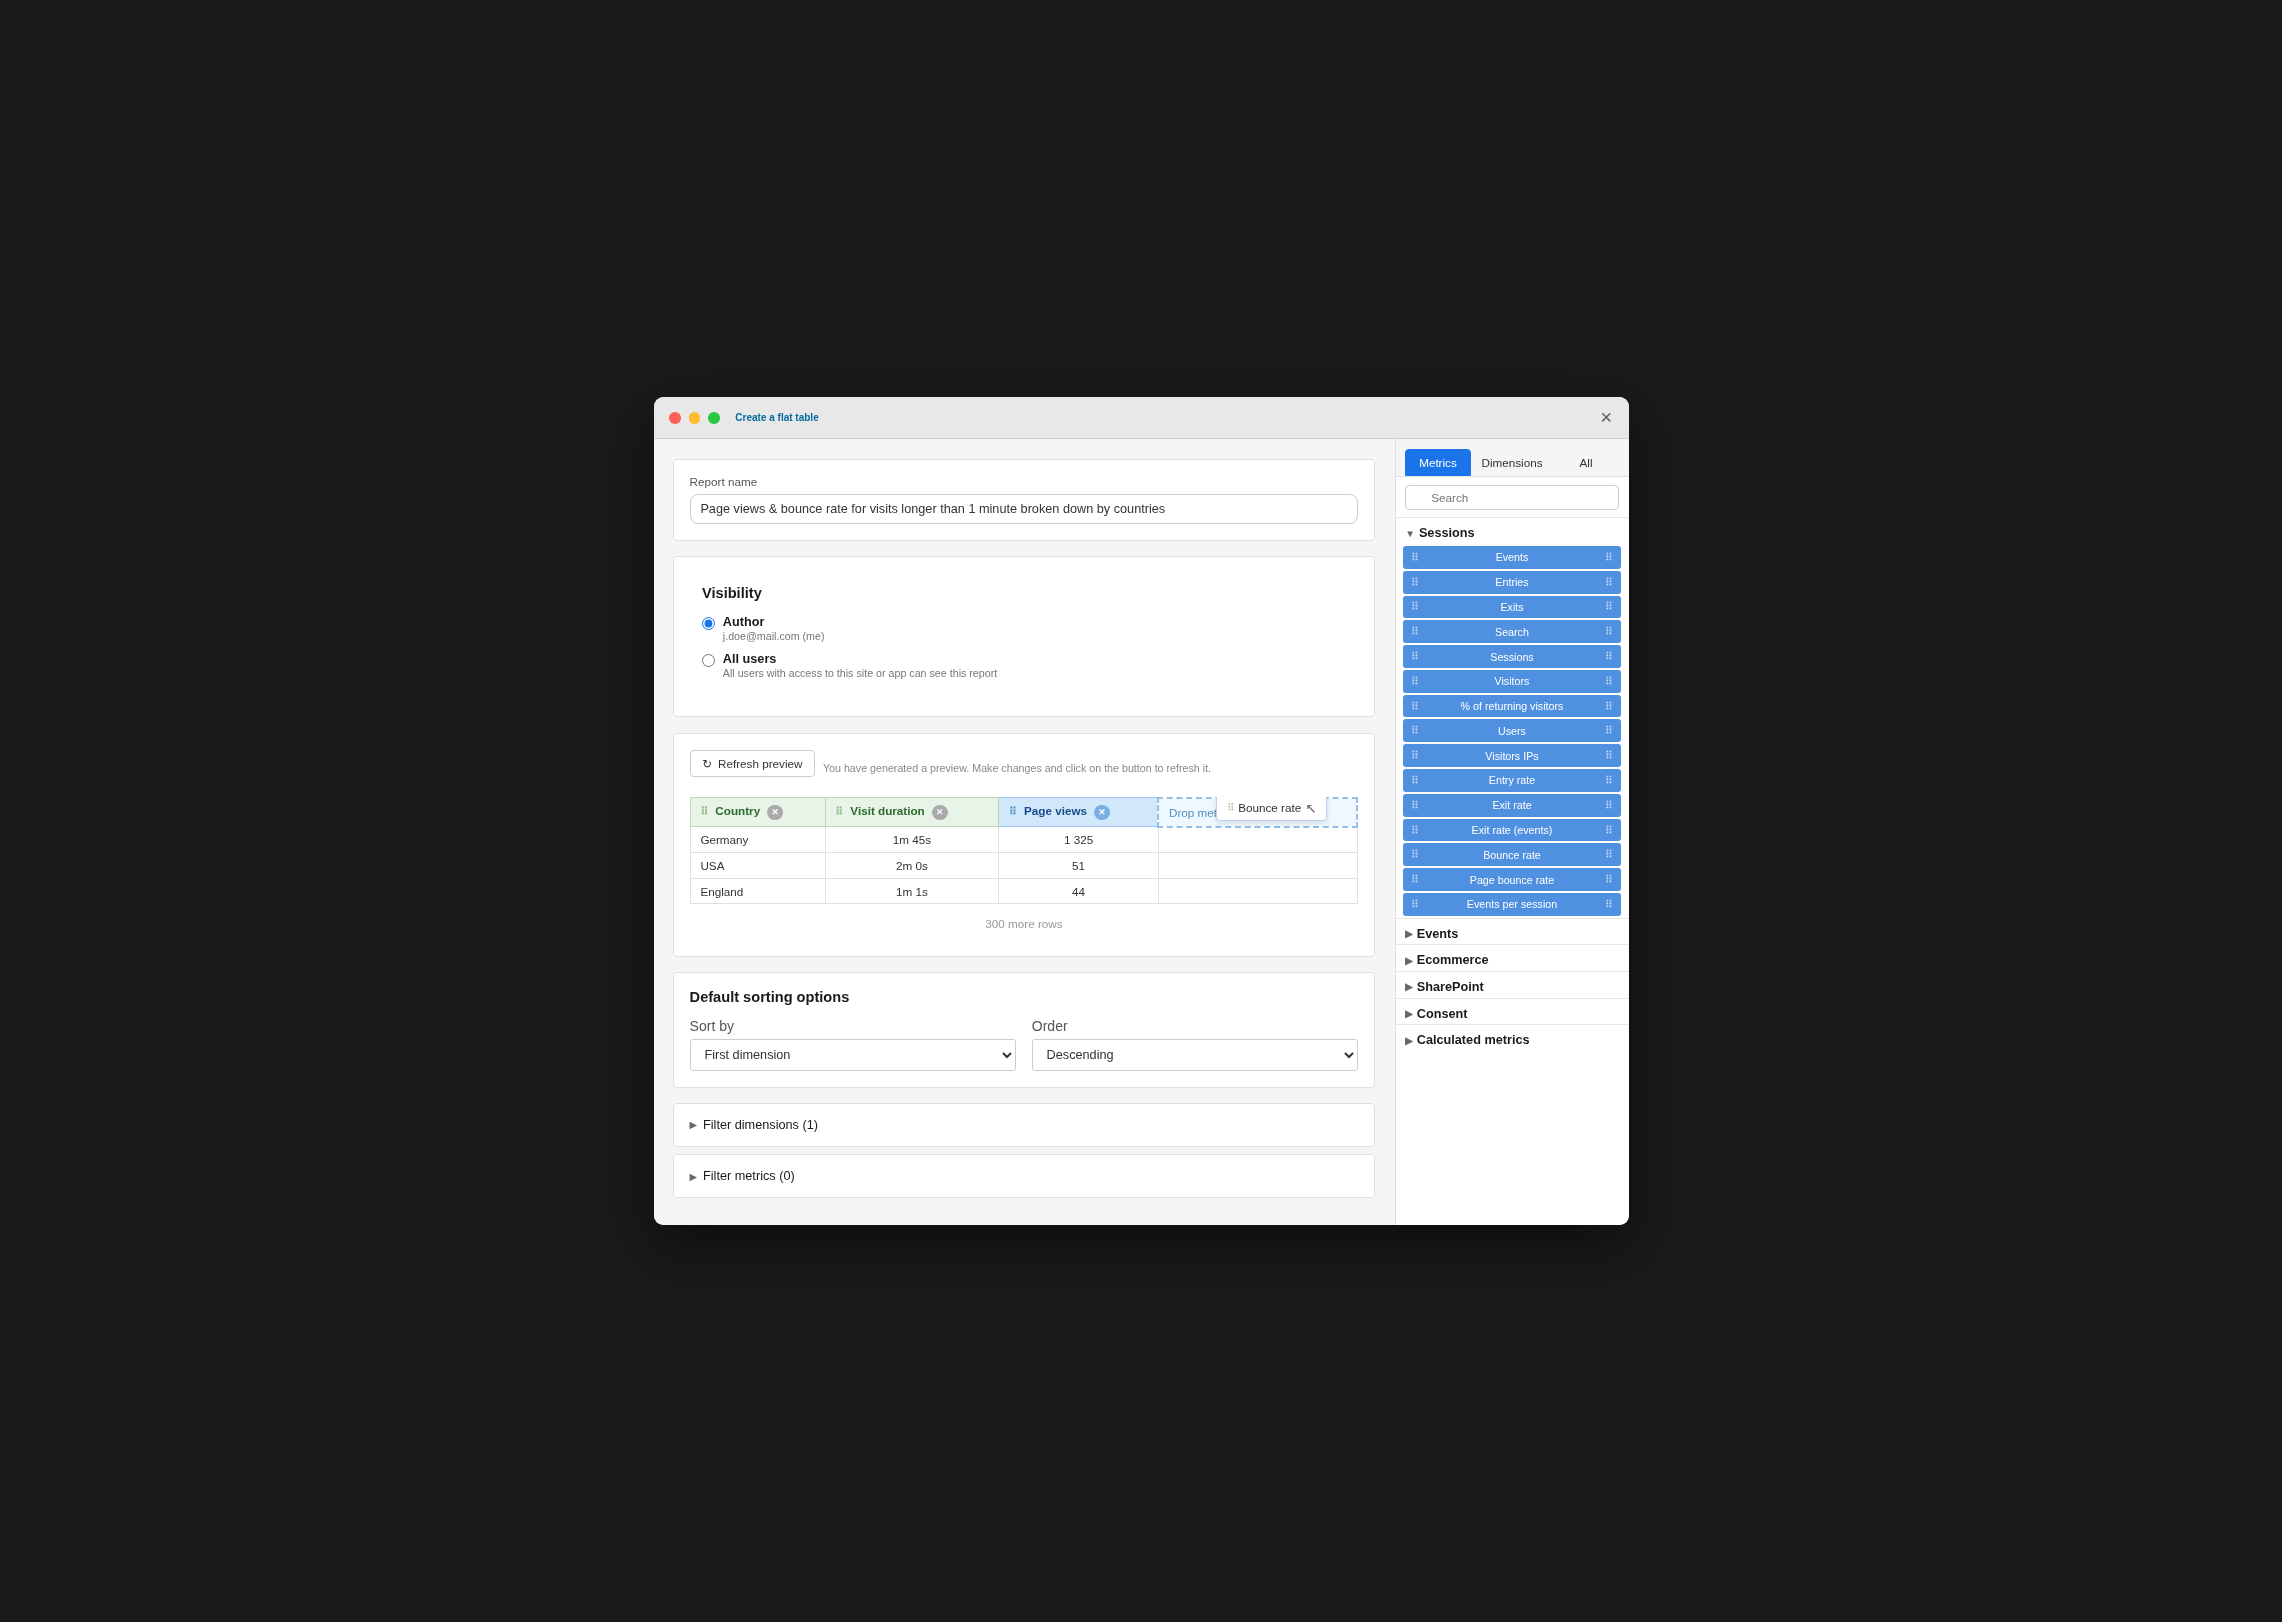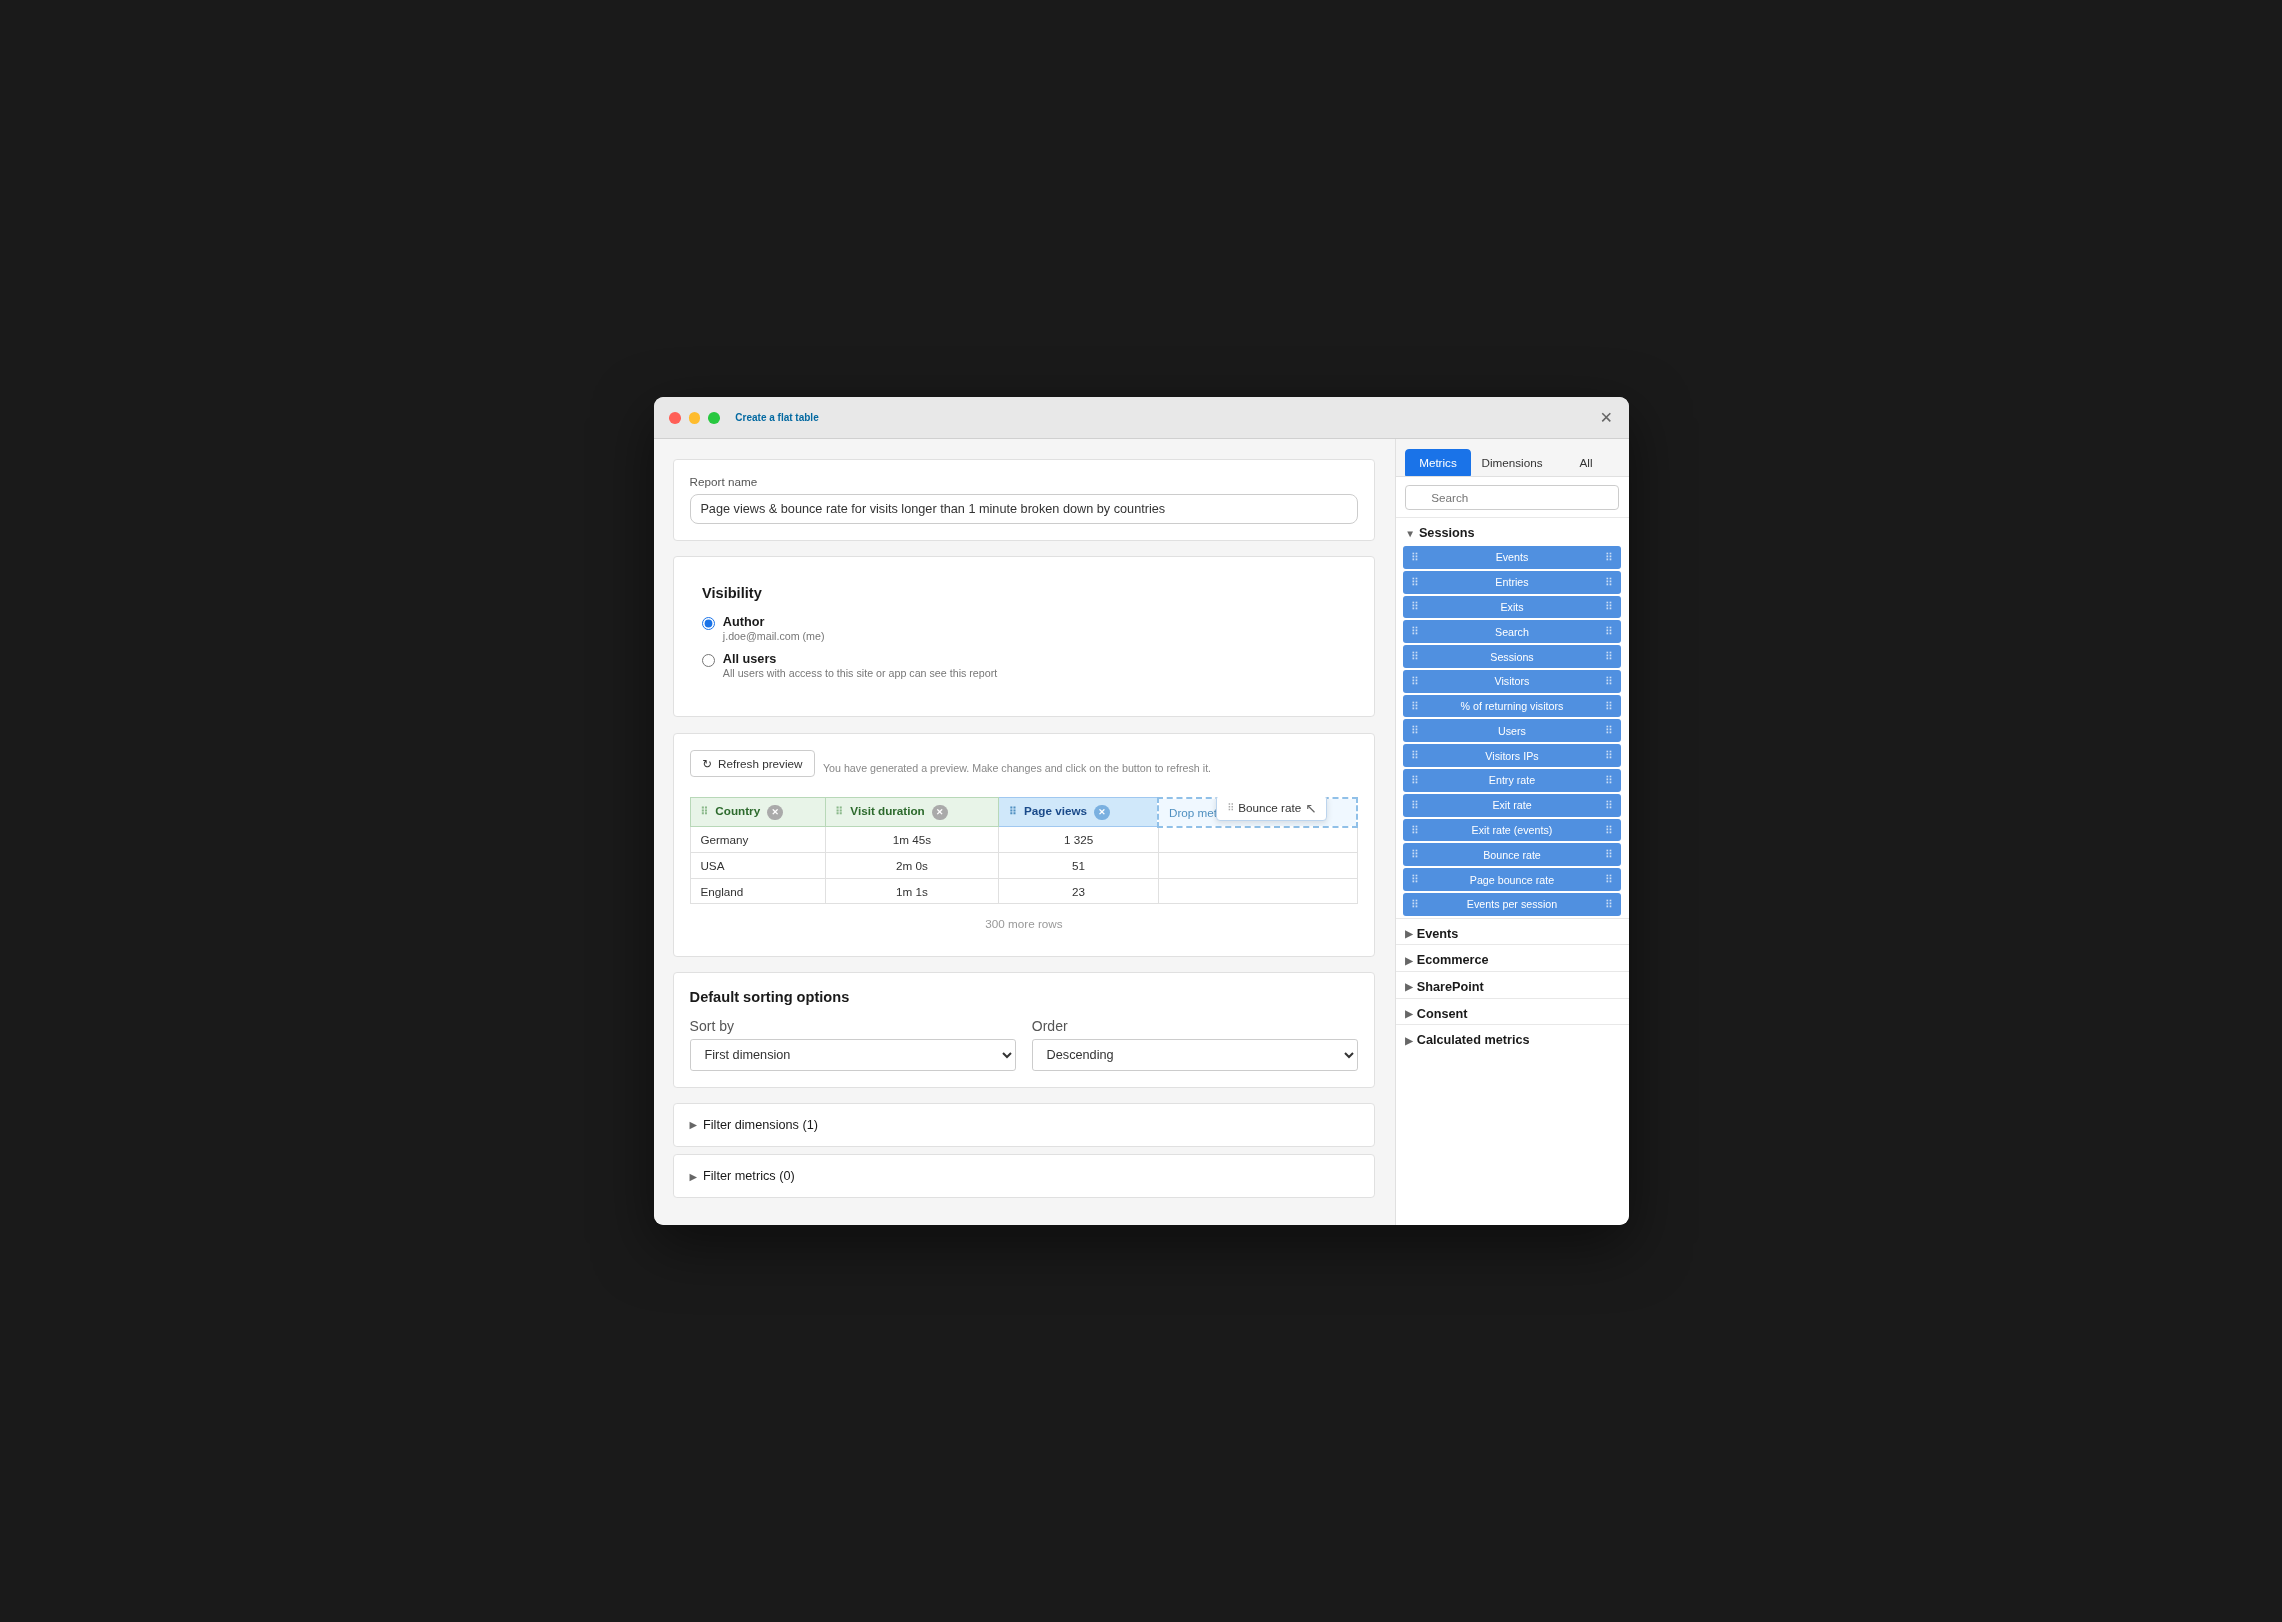--- a/index.html
+++ b/index.html
@@ -442,21 +442,21 @@
                 </tr>
                 <tr>
                   <td class="td-left">USA</td>
                   <td>2m 0s</td>
                   <td>51</td>
                   <td></td>
                 </tr>
                 <tr>
                   <td class="td-left">England</td>
                   <td>1m 1s</td>
-                  <td>23</td>
+                  <td>44</td>
                   <td></td>
                 </tr>
               </tbody>
             </table>
           </div>
           <div class="more-rows">300 more rows</div>
         </div>
       </div>
 
       <div class="sorting-section">

